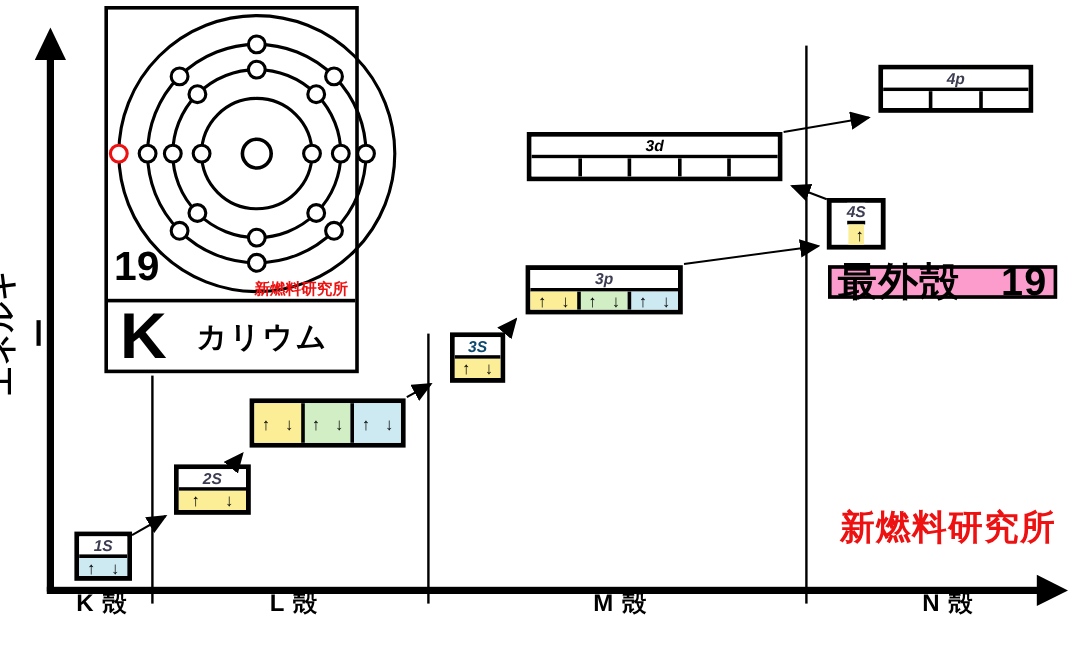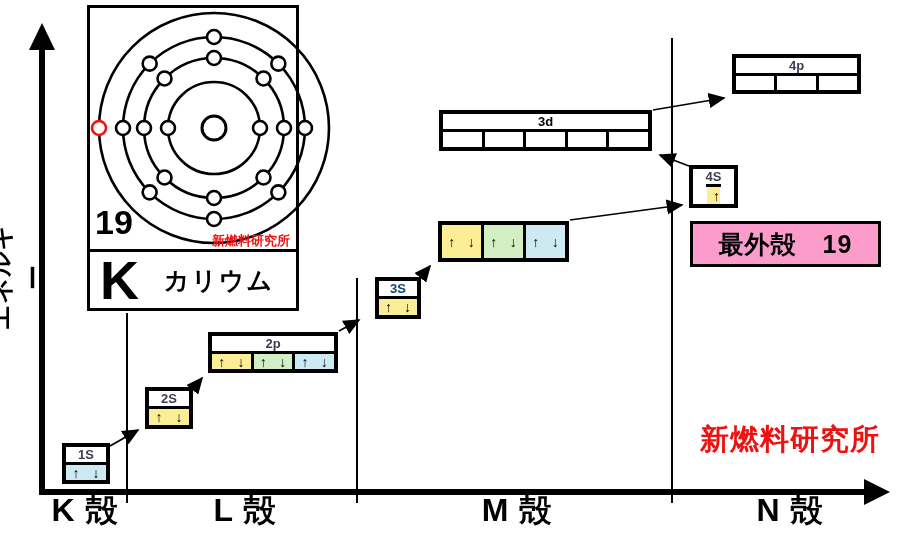--- a/index.html
+++ b/index.html
@@ -16,40 +16,40 @@
                border-top:13px solid transparent;border-bottom:13px solid transparent;
                border-left:26px solid #000;}
   .energy-label{position:absolute;left:-49px;top:244px;width:132px;text-align:center;
                 font-size:25px;font-weight:bold;transform:rotate(-90deg);letter-spacing:1px;}
 
   
   .vline{position:absolute;width:2px;background:#000;}
 
   
   .shell-label{position:absolute;top:489px;width:130px;text-align:center;
-               font-size:32px;font-weight:bold;letter-spacing:1px;}
+               font-size:20px;font-weight:bold;letter-spacing:1px;}
 
   
   .orbital{position:absolute;border:4px solid #000;background:#fff;box-sizing:border-box;
-           display:flex;flex-direction:column;}
+           display:flex;flex-direction:column;font-style:italic;}
   .orb-label{flex:0 0 15px;line-height:15px;text-align:center;font-size:13px;font-weight:bold;
              border-bottom:3px solid #000;background:#fff;}
   .orb-cells{flex:1;display:flex;}
   .orb-cell{flex:1;display:flex;align-items:center;justify-content:space-around;min-width:0;}
   .orb-cell + .orb-cell{border-left:3px solid #000;}
   .orb-cell.single{justify-content:flex-start;padding-left:6px;}
   .spin{font-size:14px;line-height:1;font-weight:bold;color:#000;}
 
   
   .connectors{position:absolute;left:0;top:0;pointer-events:none;}
 
   
-  .outermost{position:absolute;left:690px;top:221px;width:191px;height:46px;
+  .outermost{position:absolute;left:690px;top:221px;width:191px;height:28px;
              border:3px solid #000;box-sizing:border-box;display:flex;align-items:center;
-             justify-content:center;font-size:25px;font-weight:bold;letter-spacing:1px;}
+             justify-content:center;font-size:33px;font-weight:bold;letter-spacing:1px;}
 
   
   .watermark-main{position:absolute;left:692px;top:420px;width:196px;text-align:center;
                   font-size:29px;font-weight:bold;letter-spacing:1px;}
 
   
   .element-card{position:absolute;left:87px;top:5px;width:212px;height:306px;
                 border:3px solid #000;box-sizing:border-box;background:#fff;}
   .card-top{position:relative;width:100%;height:241px;border-bottom:3px solid #000;box-sizing:content-box;}
   .card-top svg{display:block;}
@@ -82,31 +82,30 @@
   <div>
       <div class="orbital" style="left: 62px; top: 443px; width: 48px; height: 41px;">
         <div class="orb-label" style="color: rgb(61, 61, 82);">1S</div>
         <div class="orb-cells">
           <div class="orb-cell" style="background: rgb(205, 234, 242);">
             <span class="spin">↑</span>
             <span class="spin">↓</span>
           </div>
         </div>
       </div>
-      <div class="orbital" style="left: 145px; top: 387px; width: 48px; height: 42px;">
+      <div class="orbital" style="left: 145px; top: 387px; width: 64px; height: 42px;">
         <div class="orb-label" style="color: rgb(61, 61, 82);">2S</div>
         <div class="orb-cells">
           <div class="orb-cell" style="background: rgb(251, 238, 150);">
             <span class="spin">↑</span>
             <span class="spin">↓</span>
           </div>
         </div>
       </div>
       <div class="orbital" style="left: 208px; top: 332px; width: 130px; height: 41px;">
-        <div class="orb-label" style="color: rgb(61, 61, 82);">2p</div>
         <div class="orb-cells">
           <div class="orb-cell" style="background: rgb(251, 238, 150);">
             <span class="spin">↑</span>
             <span class="spin">↓</span>
           </div>
           <div class="orb-cell" style="background: rgb(210, 238, 197);">
             <span class="spin">↑</span>
             <span class="spin">↓</span>
           </div>
           <div class="orb-cell" style="background: rgb(205, 234, 242);">
@@ -118,20 +117,21 @@
       <div class="orbital" style="left: 375px; top: 277px; width: 46px; height: 42px;">
         <div class="orb-label" style="color: #0c4a6e;">3S</div>
         <div class="orb-cells">
           <div class="orb-cell" style="background: rgb(251, 238, 150);">
             <span class="spin">↑</span>
             <span class="spin">↓</span>
           </div>
         </div>
       </div>
       <div class="orbital" style="left: 438px; top: 221px; width: 131px; height: 41px;">
+        <div class="orb-label" style="color: rgb(61, 61, 82);">3p</div>
         <div class="orb-cells">
           <div class="orb-cell" style="background: rgb(251, 238, 150);">
             <span class="spin">↑</span>
             <span class="spin">↓</span>
           </div>
           <div class="orb-cell" style="background: rgb(210, 238, 197);">
             <span class="spin">↑</span>
             <span class="spin">↓</span>
           </div>
           <div class="orb-cell" style="background: rgb(205, 234, 242);">

